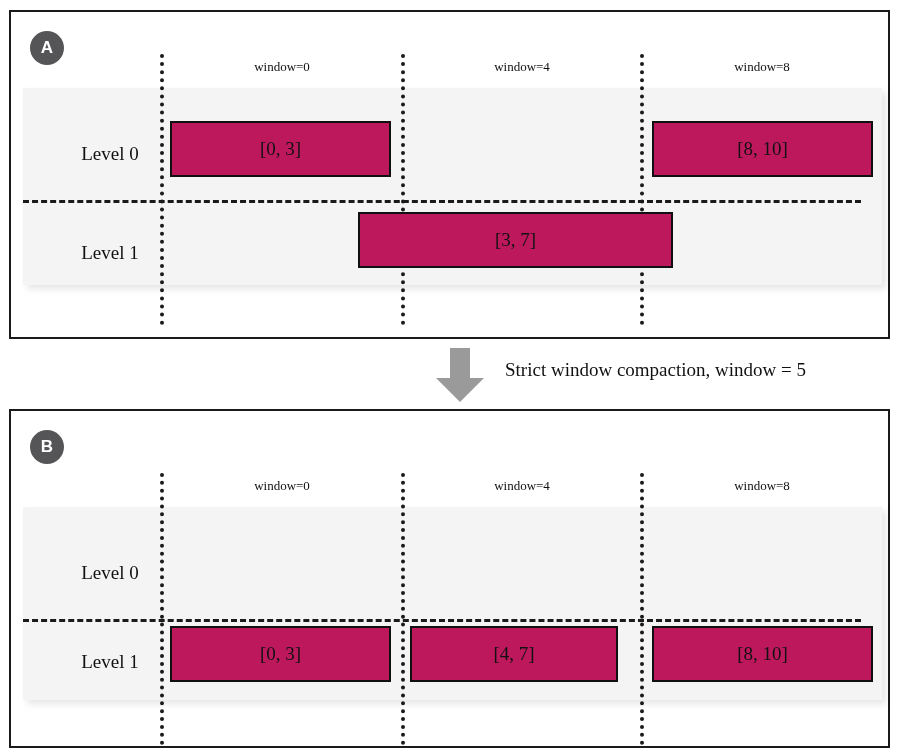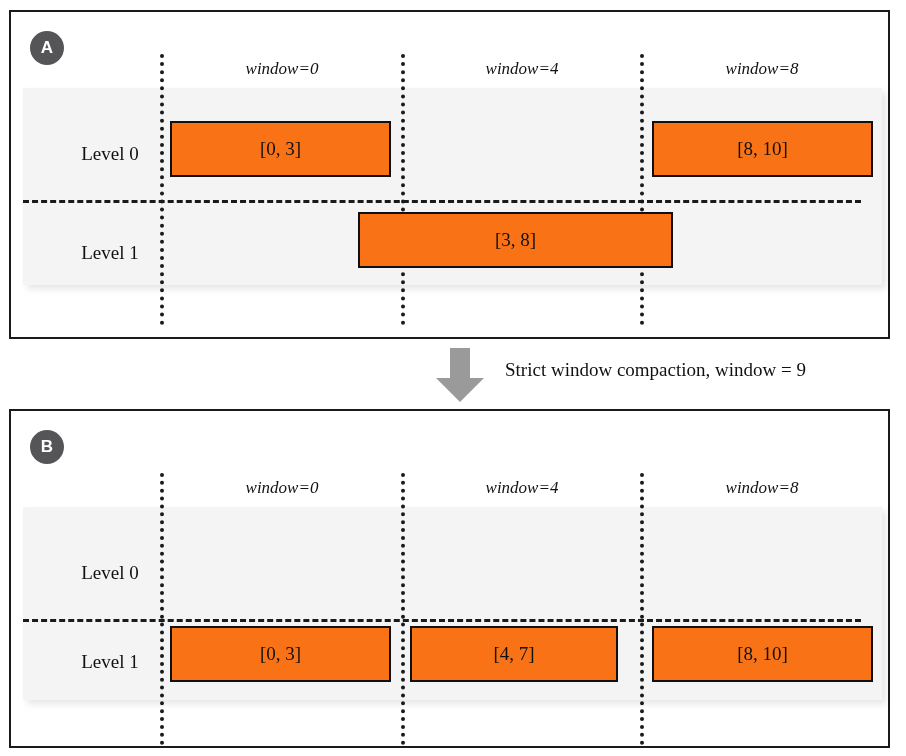--- a/index.html
+++ b/index.html
@@ -76,31 +76,30 @@
     position: absolute;
     font-size: 19px;
     left: 39px;
     width: 120px;
     text-align: center;
   }
 
   
   .window-label {
     position: absolute;
-    font-size: 17px;
+    font-size: 13px;
     text-align: center;
     white-space: nowrap;
-    font-style: italic;
   }
 
   
   .interval-box {
     position: absolute;
     border: 2.5px solid #101010;
-    background: #f97316;
+    background: #be185d;
     box-sizing: border-box;
     display: flex;
     align-items: center;
     justify-content: center;
     font-size: 19px;
     color: #111111;
   }
 
   
   #transition {
@@ -142,28 +141,28 @@
 
   <div class="window-label" style="left:151px; top:47px; width:240px;">window=0</div>
   <div class="window-label" style="left:392px; top:47px; width:238px;">window=4</div>
   <div class="window-label" style="left:631px; top:47px; width:240px;">window=8</div>
 
   <div class="level-label" style="top:131px;">Level 0</div>
   <div class="level-label" style="top:230px;">Level 1</div>
 
   <div class="interval-box" style="left:159px; top:109px; width:221px; height:56px;">[0, 3]</div>
   <div class="interval-box" style="left:641px; top:109px; width:221px; height:56px;">[8, 10]</div>
-  <div class="interval-box" style="left:347px; top:200px; width:315px; height:56px;">[3, 8]</div>
+  <div class="interval-box" style="left:347px; top:200px; width:315px; height:56px;">[3, 7]</div>
 </div>
 
 <div id="transition">
   <svg id="arrow-icon" viewBox="0 0 60 54">
     <polygon points="20,0 40,0 40,30 54,30 30,54 6,30 20,30" fill="#9a9a9a"></polygon>
   </svg>
-  <div id="transition-label">Strict window compaction, window = 9</div>
+  <div id="transition-label">Strict window compaction, window = 5</div>
 </div>
 
 <div class="panel" id="panel-b">
 
   <div class="badge">B</div>
 
   <div class="band" id="band-b" style="left:12px; top:96px; width:859px; height:193px;"></div>
 
   <div class="level-divider" id="divider-b" style="left:12px; top:208px; width:838px;"></div>
 

